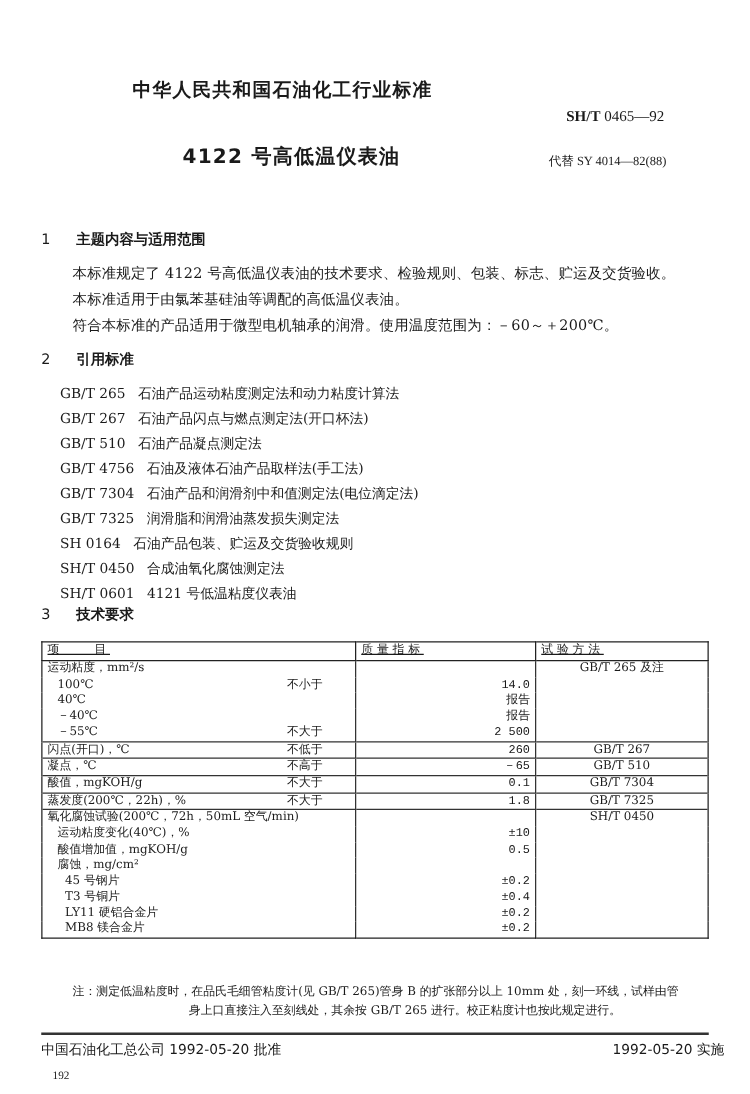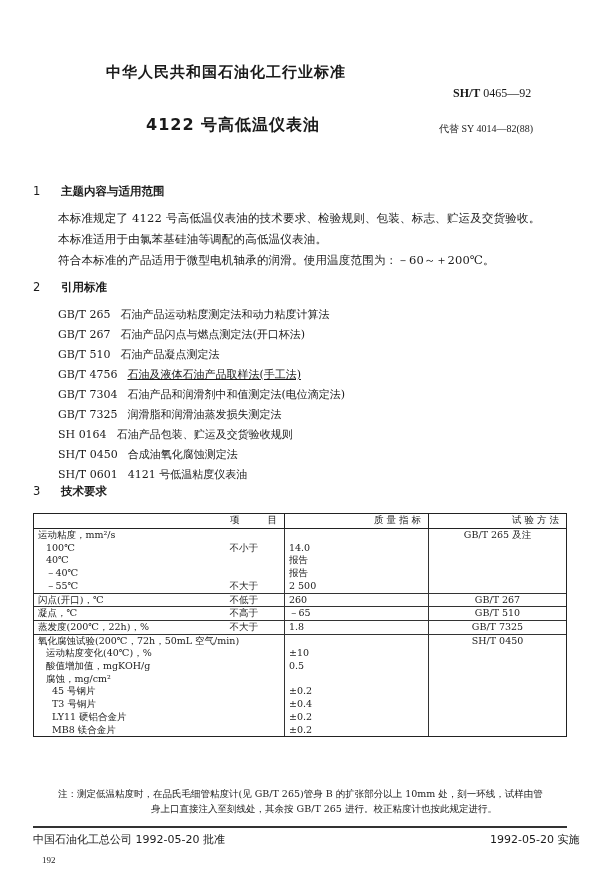--- a/index.html
+++ b/index.html
@@ -14,31 +14,31 @@
 
   #org-title { left: 106px; top: 63px; font-size: 15px; font-weight: bold; letter-spacing: 1px; }
   #std-code { left: 453px; top: 86px; font-size: 12px; text-align: center; }
   #std-code .b { font-weight: bold; }
   #doc-title { left: 146px; top: 115px; font-size: 16px; font-weight: bold; letter-spacing: 1px; }
   #replaces { left: 439px; top: 122px; font-size: 10px; }
 
   .sec-head { font-size: 11.5px; font-weight: bold; }
   .sec-num { display: inline-block; width: 28px; font-weight: normal; }
   .para { font-size: 11.5px; left: 58px; letter-spacing: 0.2px; }
-  .ref { font-size: 11px; left: 58px; }
+  .ref { font-size: 11px; left: 48px; }
   .ref .code { display: inline-block; margin-right: 10px; }
 
   #tech-table {
     position: absolute; left: 33px; top: 513px; width: 533px;
     border-collapse: collapse; font-size: 9.5px; table-layout: fixed;
   }
   #tech-table td, #tech-table th { padding: 0 4px; vertical-align: top; line-height: 12.7px; }
-  #tech-table th { font-weight: normal; text-align: right; border: 1.4px solid #222; height: 14px; letter-spacing: 3px; }
+  #tech-table th { font-weight: normal; text-align: left; border: 1.4px solid #222; height: 14px; letter-spacing: 3px; text-decoration: underline; }
   #tech-table td.c1 { border-left: 1.4px solid #222; border-right: 1px solid #333; }
-  #tech-table td.c2 { border-right: 1px solid #333; text-align: left; }
+  #tech-table td.c2 { border-right: 1px solid #333; text-align: right; font-family: Liberation Mono, monospace; }
   #tech-table td.c3 { border-right: 1.4px solid #222; text-align: center; }
   #tech-table tr.sep td { border-top: 1px solid #333; }
   #tech-table tr.last td { border-bottom: 1.4px solid #222; }
   .item-wrap { display: flex; justify-content: space-between; }
   .indent1 { padding-left: 8px; }
   .indent2 { padding-left: 14px; }
   .cond { padding-right: 22px; }
 
   #note { left: 58px; top: 786px; font-size: 9.5px; line-height: 15px; white-space: normal; width: 510px; }
   #note .l2 { padding-left: 22px; display: block; text-align: center; }
@@ -58,21 +58,21 @@
 
 <div class="abs sans sec-head" style="left:33px; top:184px;"><span class="sec-num">1</span><span>主题内容与适用范围</span></div>
 <div class="abs para" style="top:211px;">本标准规定了 4122 号高低温仪表油的技术要求、检验规则、包装、标志、贮运及交货验收。</div>
 <div class="abs para" style="top:232px;">本标准适用于由氯苯基硅油等调配的高低温仪表油。</div>
 <div class="abs para" style="top:253px;">符合本标准的产品适用于微型电机轴承的润滑。使用温度范围为：－60～＋200℃。</div>
 
 <div class="abs sans sec-head" style="left:33px; top:280px;"><span class="sec-num">2</span><span>引用标准</span></div>
 <div class="abs ref" style="top:307px;"><span class="code">GB/T 265</span><span>石油产品运动粘度测定法和动力粘度计算法</span></div>
 <div class="abs ref" style="top:327px;"><span class="code">GB/T 267</span><span>石油产品闪点与燃点测定法(开口杯法)</span></div>
 <div class="abs ref" style="top:347px;"><span class="code">GB/T 510</span><span>石油产品凝点测定法</span></div>
-<div class="abs ref" style="top:367px;text-decoration:underline;"><span class="code">GB/T 4756</span><span>石油及液体石油产品取样法(手工法)</span></div>
+<div class="abs ref" style="top:367px;"><span class="code">GB/T 4756</span><span>石油及液体石油产品取样法(手工法)</span></div>
 <div class="abs ref" style="top:387px;"><span class="code">GB/T 7304</span><span>石油产品和润滑剂中和值测定法(电位滴定法)</span></div>
 <div class="abs ref" style="top:407px;"><span class="code">GB/T 7325</span><span>润滑脂和润滑油蒸发损失测定法</span></div>
 <div class="abs ref" style="top:427px;"><span class="code">SH 0164</span><span>石油产品包装、贮运及交货验收规则</span></div>
 <div class="abs ref" style="top:447px;"><span class="code">SH/T 0450</span><span>合成油氧化腐蚀测定法</span></div>
 <div class="abs ref" style="top:467px;"><span class="code">SH/T 0601</span><span>4121 号低温粘度仪表油</span></div>
 
 <div class="abs sans sec-head" style="left:33px; top:484px;"><span class="sec-num">3</span><span>技术要求</span></div>
 
 <table id="tech-table">
   <colgroup>
@@ -154,20 +154,30 @@
             <span>凝点，℃</span>
             <span class="cond">不高于</span>
           </div>
         </td>
       <td class="c2">－65</td>
       <td class="c3">GB/T 510</td>
     </tr>
     <tr class="sep">
       <td class="c1">
           <div class="item-wrap">
+            <span>酸值，mgKOH/g</span>
+            <span class="cond">不大于</span>
+          </div>
+        </td>
+      <td class="c2">0.1</td>
+      <td class="c3">GB/T 7304</td>
+    </tr>
+    <tr class="sep">
+      <td class="c1">
+          <div class="item-wrap">
             <span>蒸发度(200℃，22h)，%</span>
             <span class="cond">不大于</span>
           </div>
         </td>
       <td class="c2">1.8</td>
       <td class="c3">GB/T 7325</td>
     </tr>
     <tr class="sep">
       <td class="c1">
           <div class="item-wrap">

